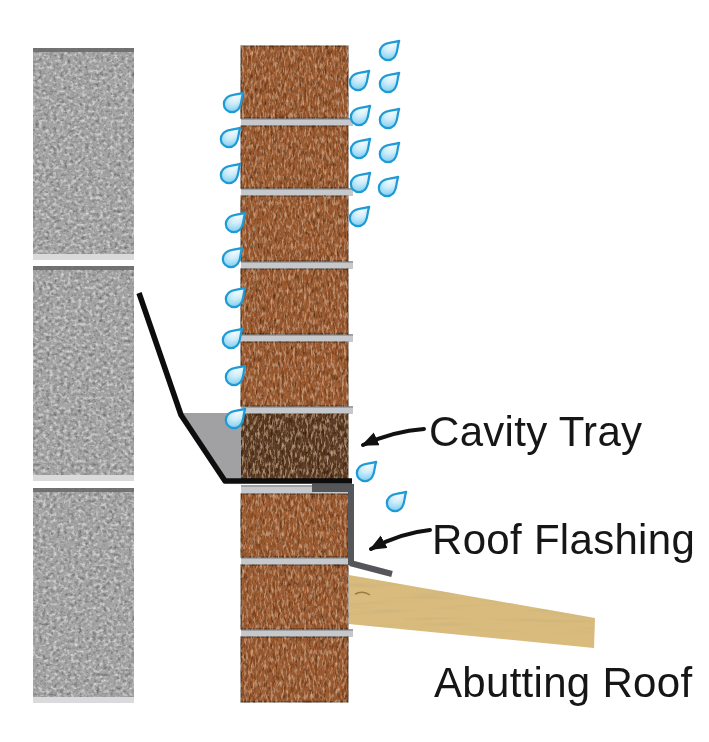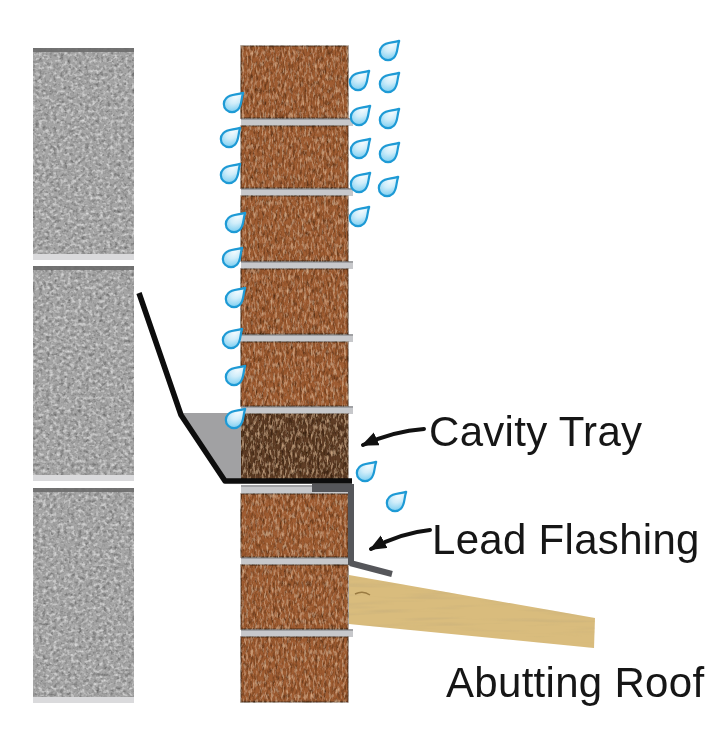--- a/index.html
+++ b/index.html
@@ -7,21 +7,21 @@
     position:relative;width:709px;height:742px;background:#ffffff;overflow:hidden;
     font-family:"Liberation Sans","DejaVu Sans",sans-serif;
   }
   .stage svg{position:absolute;left:0;top:0;}
   .lbl{
     position:absolute;font-size:42px;line-height:1.05;color:#161616;
     letter-spacing:0.3px;white-space:nowrap;
   }
   .lbl-cavity{left:429px;top:410px;}
   .lbl-lead{left:432px;top:518px;}
-  .lbl-roof{left:446px;top:661px;}
+  .lbl-roof{left:434px;top:661px;}
 </style>
 </head>
 <body>
 
 <div class="stage">
 
   <svg id="scene" width="709" height="742" viewBox="0 0 709 742" xmlns="http://www.w3.org/2000/svg">
     <defs>
 
       <filter id="fBrick" x="-3%" y="-3%" width="106%" height="106%">
@@ -170,15 +170,15 @@
         <use href="#dropShape" transform="translate(367 471) rotate(45)"></use>
         <use href="#dropShape" transform="translate(397 501) rotate(45)"></use>
       </g>
     <g id="gArrows">
         <path d="M424,429 Q394,431 363,445" fill="none" stroke="#111111" stroke-width="4" marker-end="url(#ah)" stroke-linecap="round"></path>
         <path d="M430,530 Q400,533 371,549" fill="none" stroke="#111111" stroke-width="4" marker-end="url(#ah)" stroke-linecap="round"></path>
       </g>
   </svg>
 
   <div class="lbl lbl-cavity">Cavity Tray</div>
-  <div class="lbl lbl-lead">Lead Flashing</div>
+  <div class="lbl lbl-lead">Roof Flashing</div>
   <div class="lbl lbl-roof">Abutting Roof</div>
 </div>
 
 </body></html>

